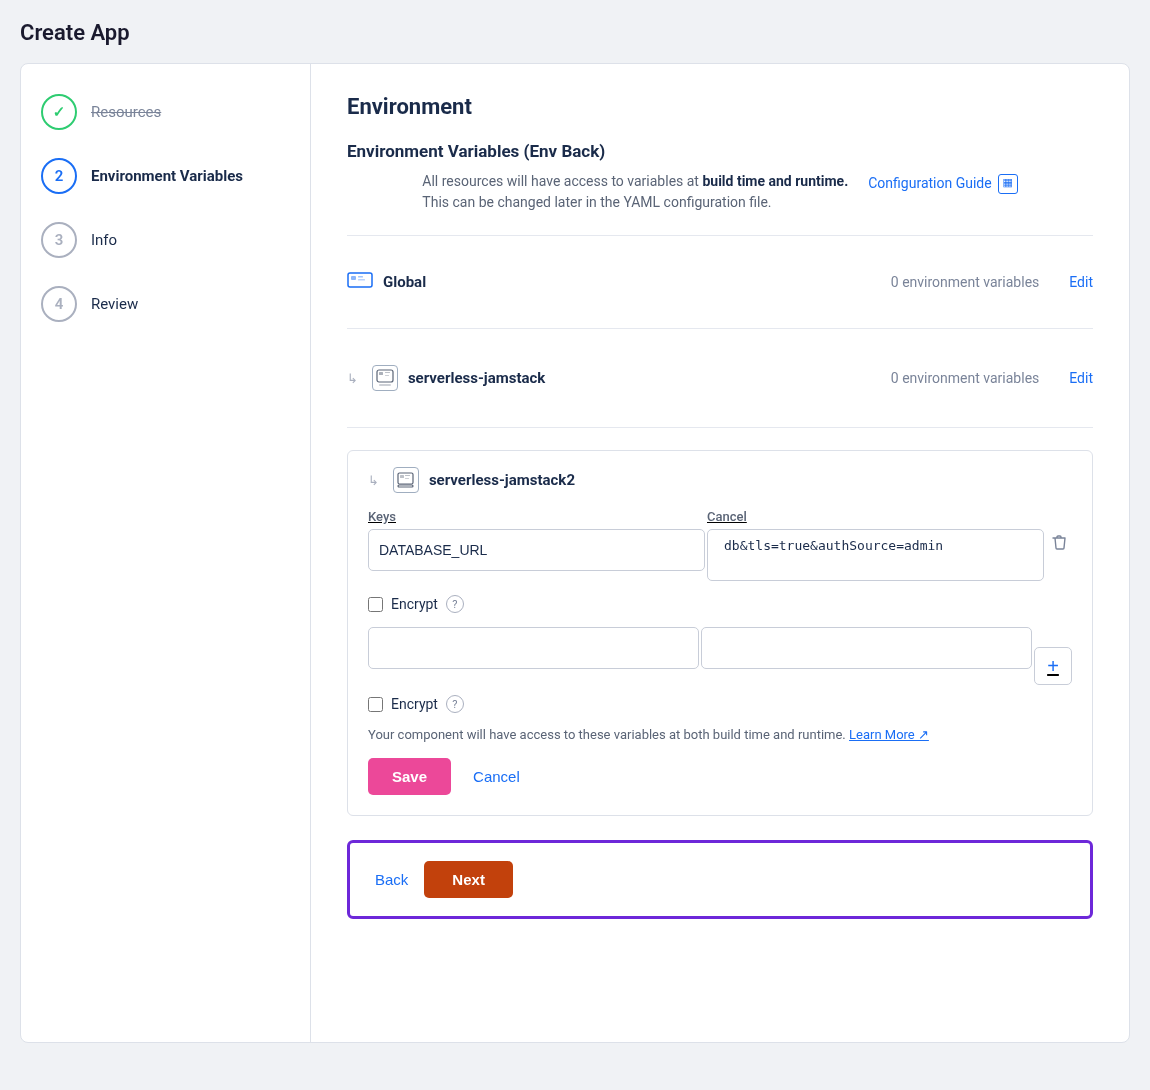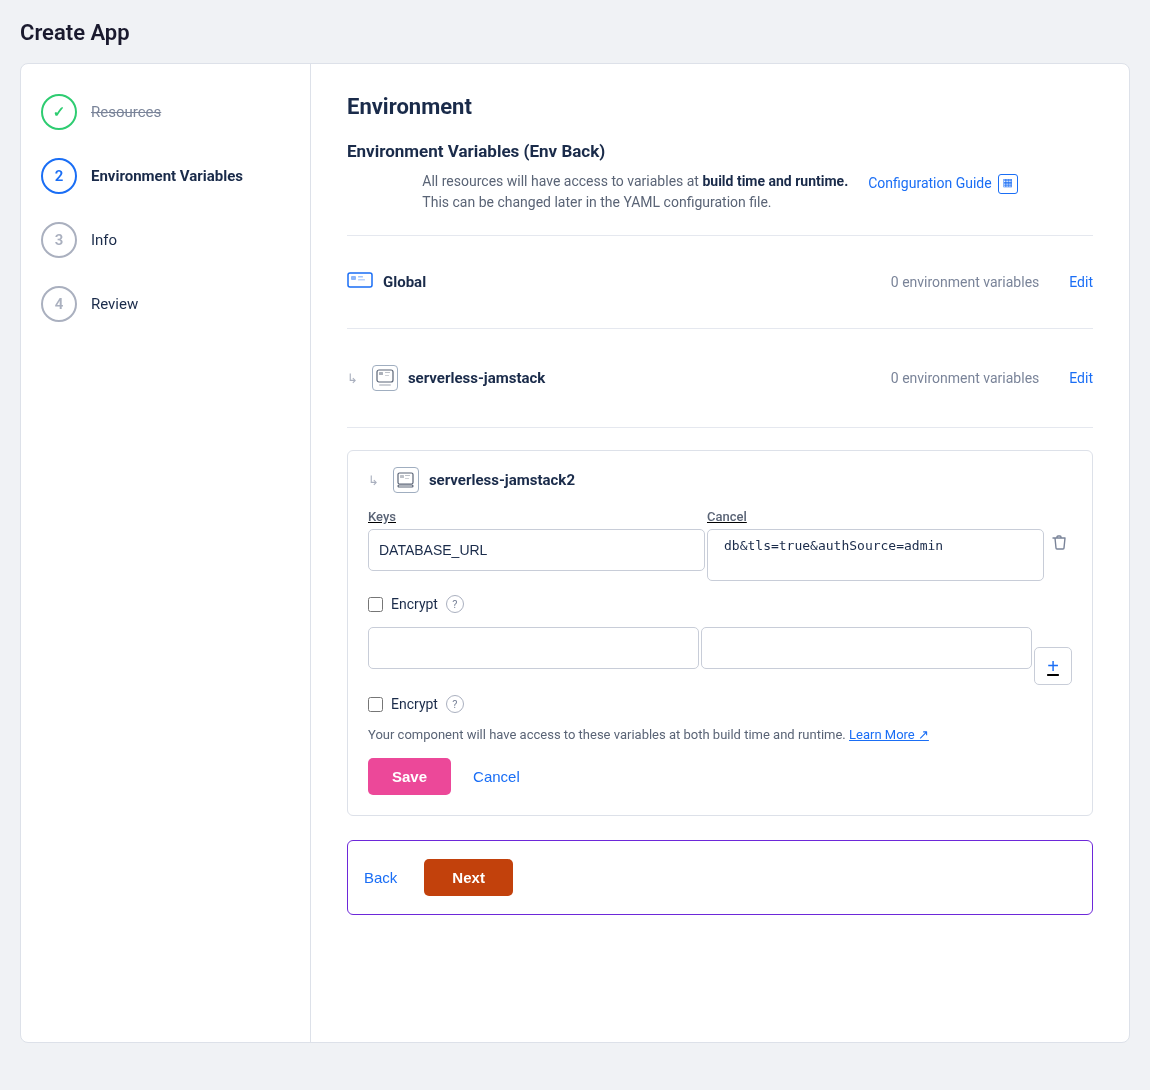--- a/index.html
+++ b/index.html
@@ -316,26 +316,26 @@
     .cancel-btn {
       background: none;
       border: none;
       color: #1a6ef5;
       font-size: 15px;
       cursor: pointer;
       padding: 10px 10px;
     }
     
     .bottom-nav {
-      border: 1px solid #6d28d9;
+      border: 3px solid #6d28d9;
       border-radius: 6px;
-      padding: 18px 8px;
-      display: flex;
-      align-items: center;
-      gap: 19px;
+      padding: 18px 17px;
+      display: flex;
+      align-items: center;
+      gap: 8px;
       margin-top: 24px;
     }
     .back-btn {
       background: none;
       border: none;
       color: #1a6ef5;
       font-size: 15px;
       cursor: pointer;
       padding: 10px 8px;
     }

